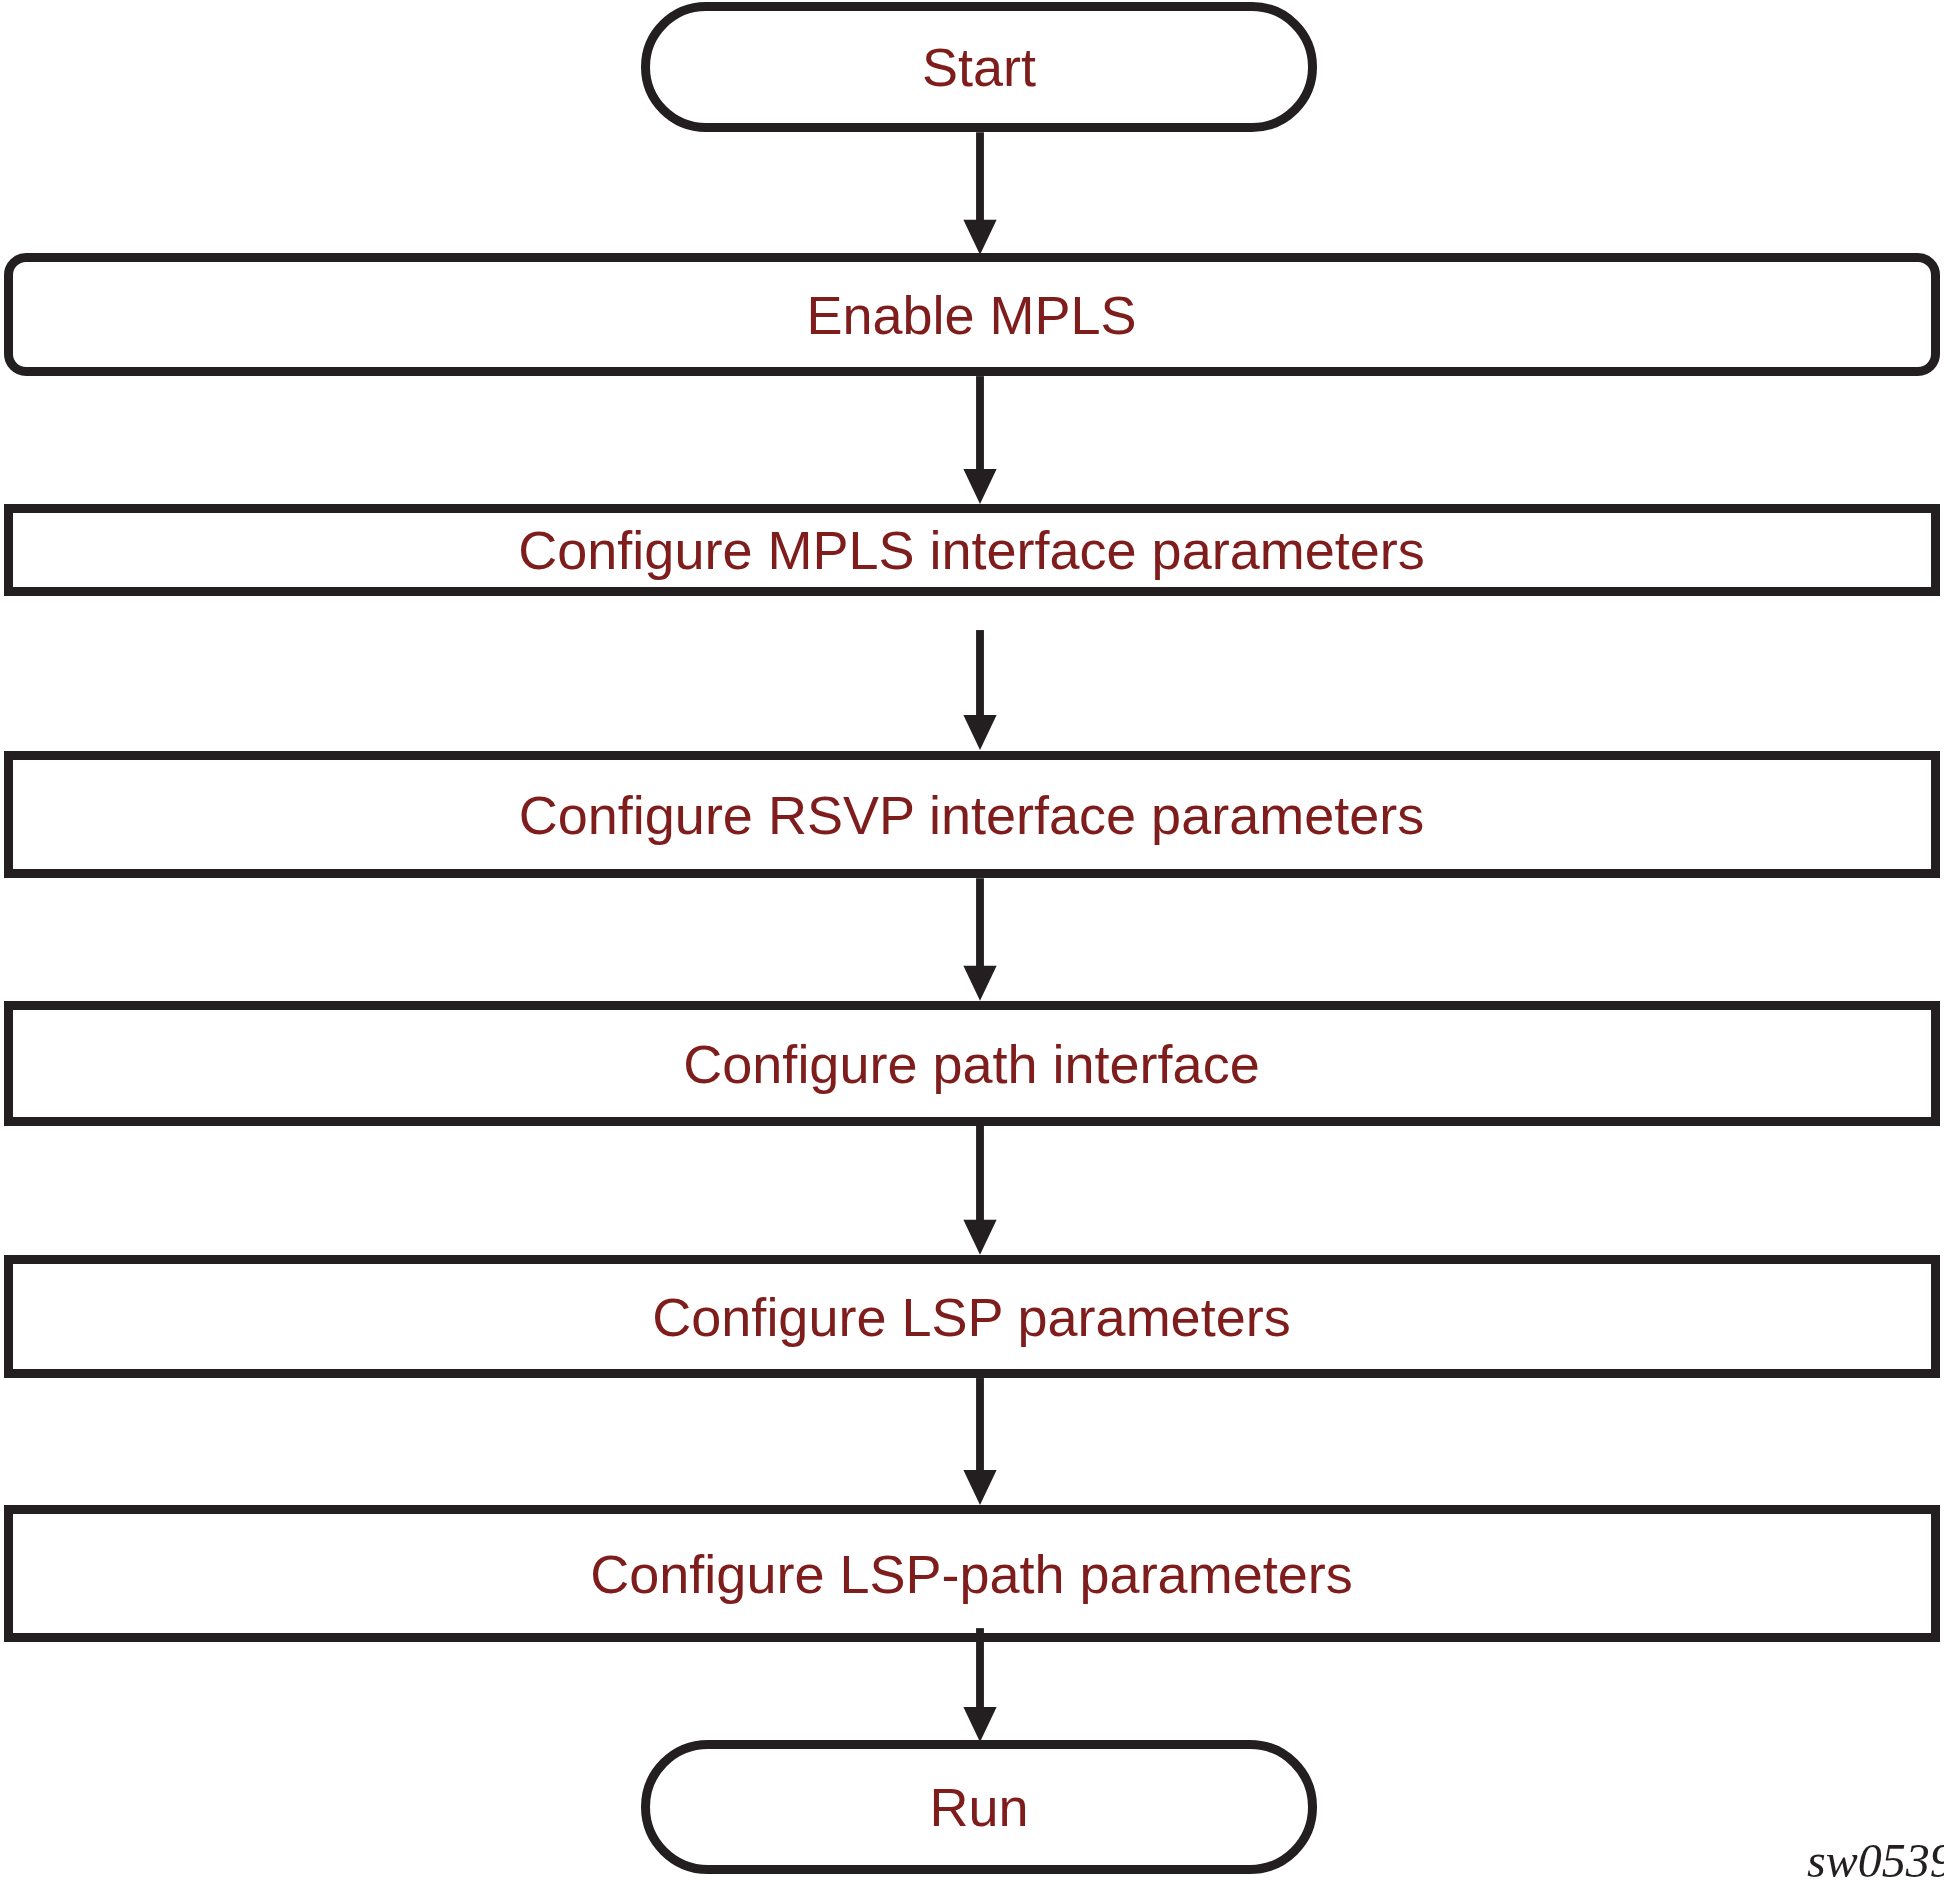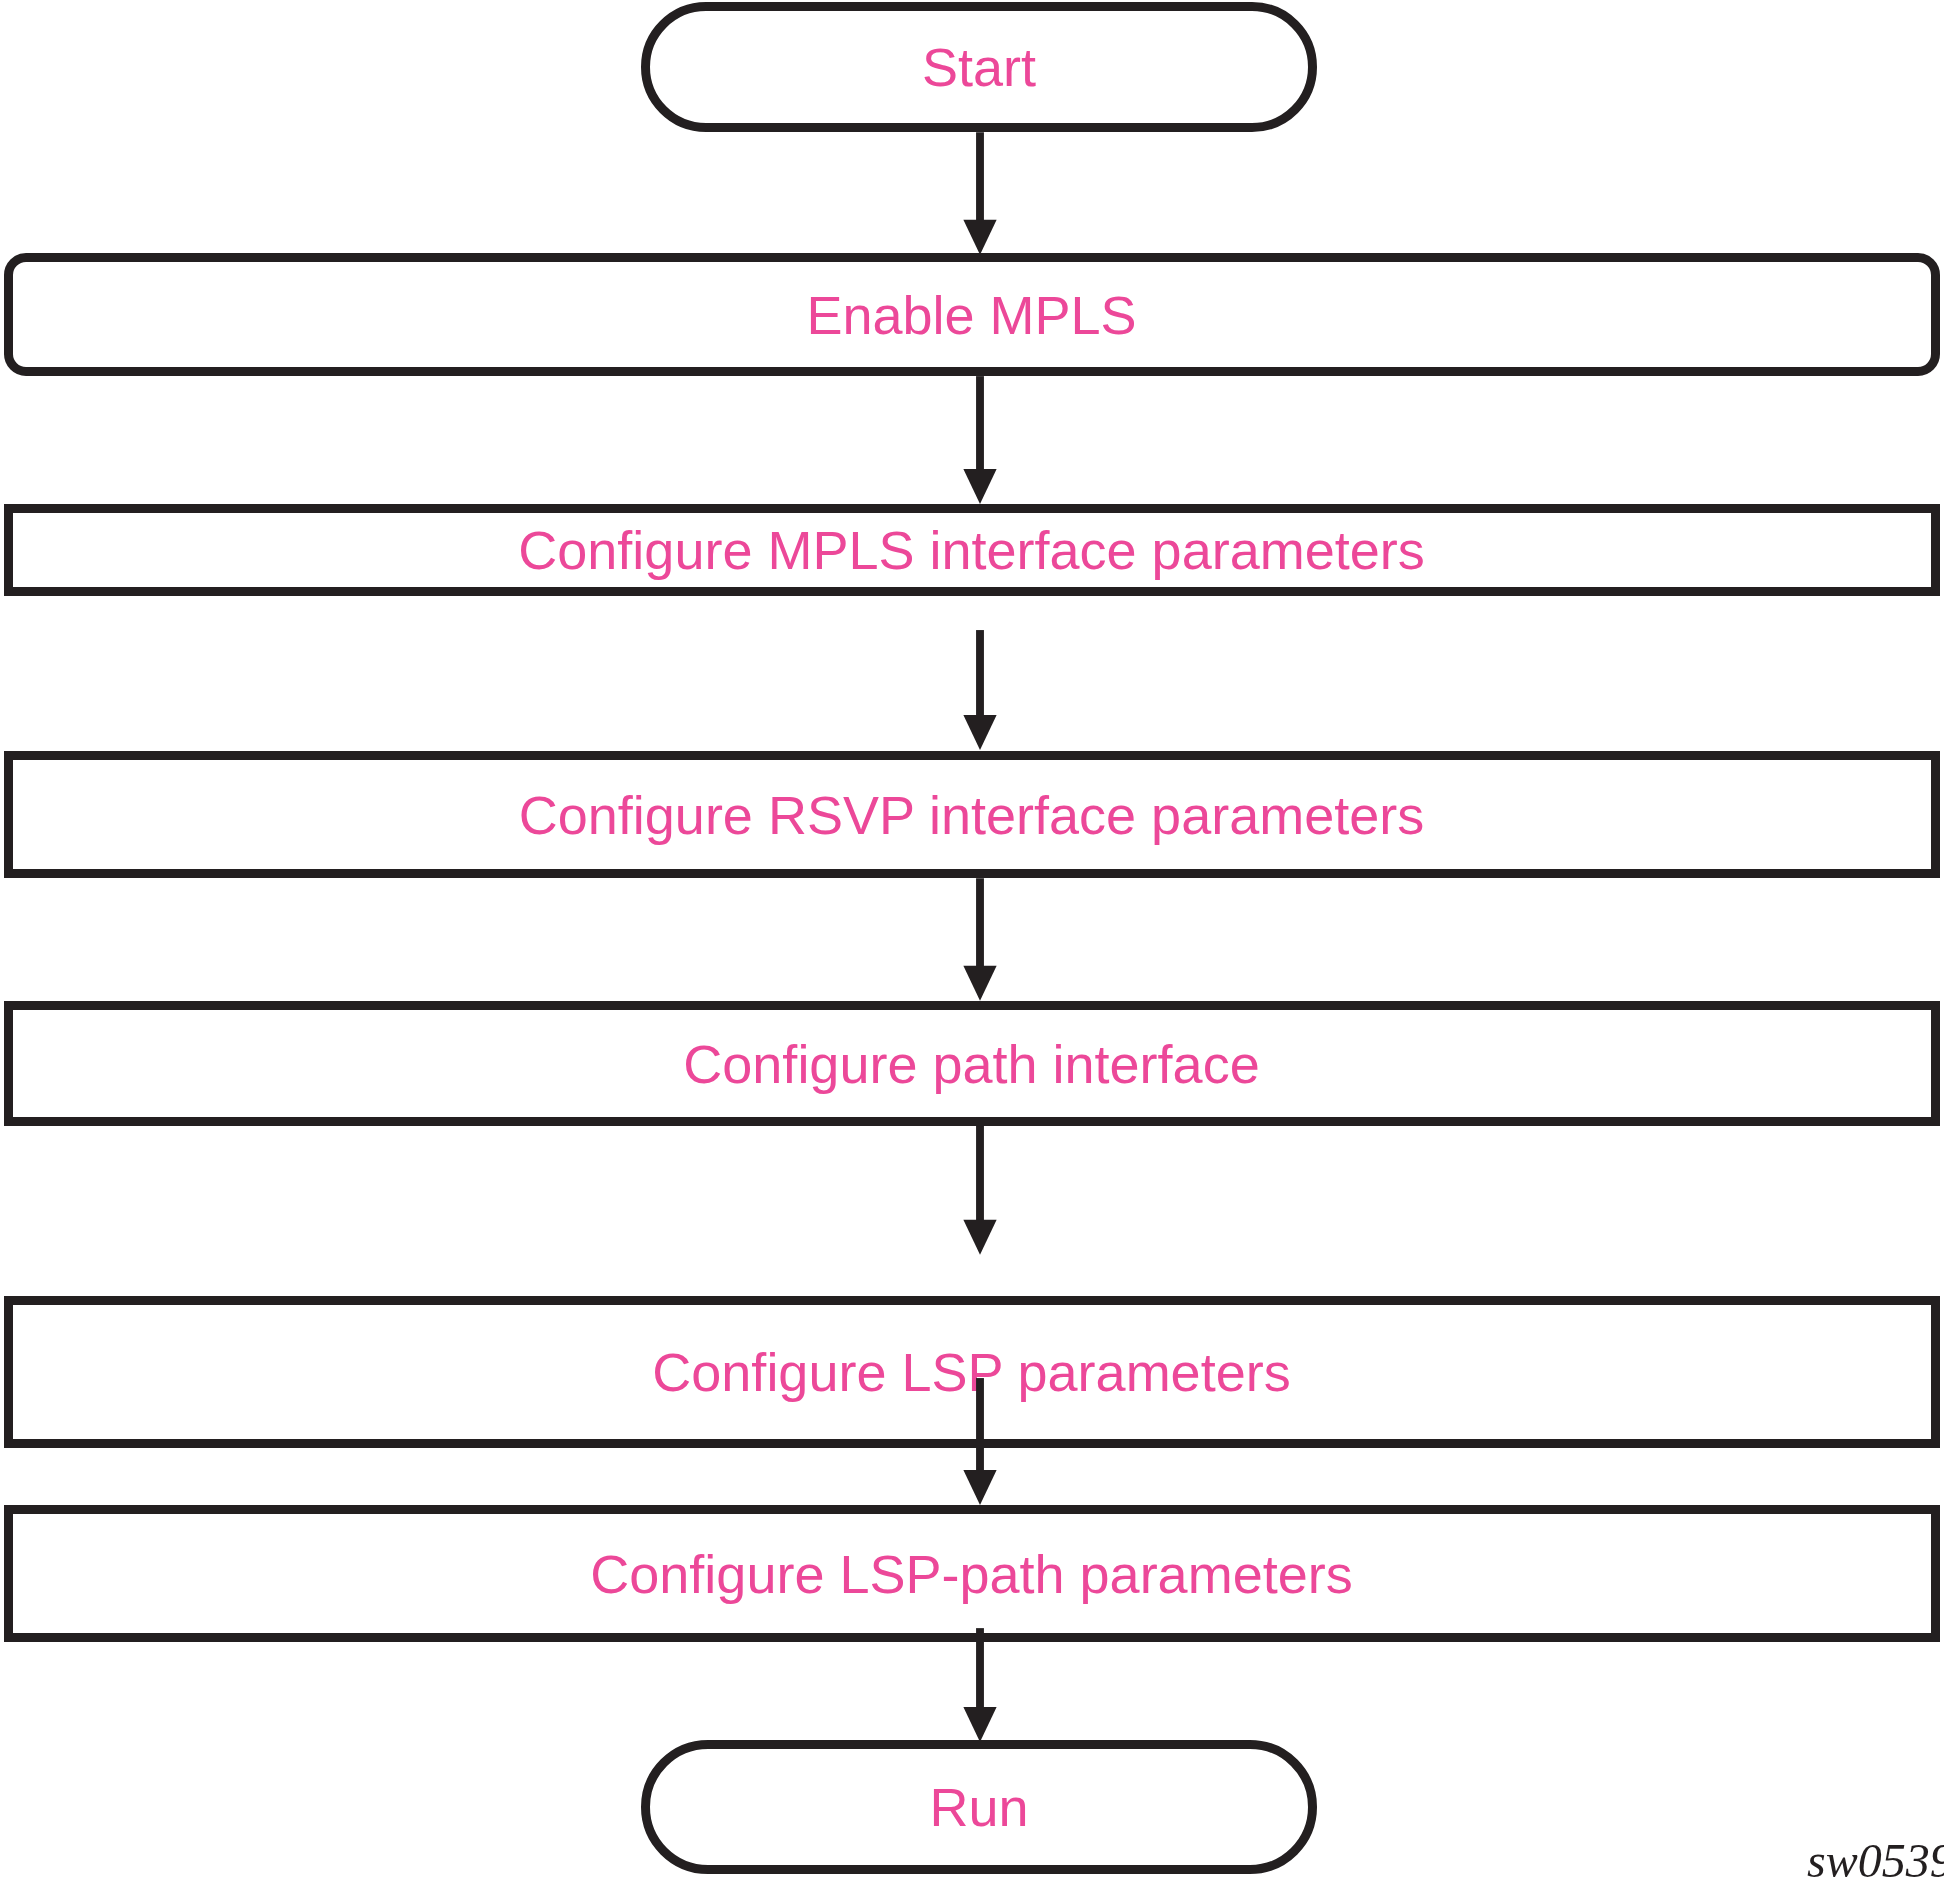--- a/index.html
+++ b/index.html
@@ -16,21 +16,21 @@
     overflow: hidden;
   }
   .node {
     position: absolute;
     box-sizing: border-box;
     display: flex;
     align-items: center;
     justify-content: center;
     background: #ffffff;
     border: 9.7px solid #231f20;
-    color: #ec4899;
+    color: #7f1d1d;
     text-align: center;
     white-space: nowrap;
   }
   .terminator {
     border-radius: 877px;
     font-size: 54px;
   }
   .process {
     font-size: 54px;
   }
@@ -102,21 +102,21 @@
     <span>Configure path interface</span>
   </div>
 
   <div class="connector" style="left:959px; top:1125px; width:42px; height:130px;">
     <svg width="42" height="130" viewBox="0 0 48 148">
       <line x1="24" y1="0" x2="24" y2="113" stroke="#231f20" stroke-width="9"></line>
       <polygon points="5,108 43,108 24,148" fill="#231f20"></polygon>
     </svg>
   </div>
 
-  <div class="node process" style="left:3.5px; top:1296px; width:1936px; height:152px;">
+  <div class="node process" style="left:3.5px; top:1255px; width:1936px; height:123px;">
     <span>Configure LSP parameters</span>
   </div>
 
   <div class="connector" style="left:959px; top:1378px; width:42px; height:127px;">
     <svg width="42" height="127" viewBox="0 0 48 145">
       <line x1="24" y1="0" x2="24" y2="110" stroke="#231f20" stroke-width="9"></line>
       <polygon points="5,105 43,105 24,145" fill="#231f20"></polygon>
     </svg>
   </div>
 

